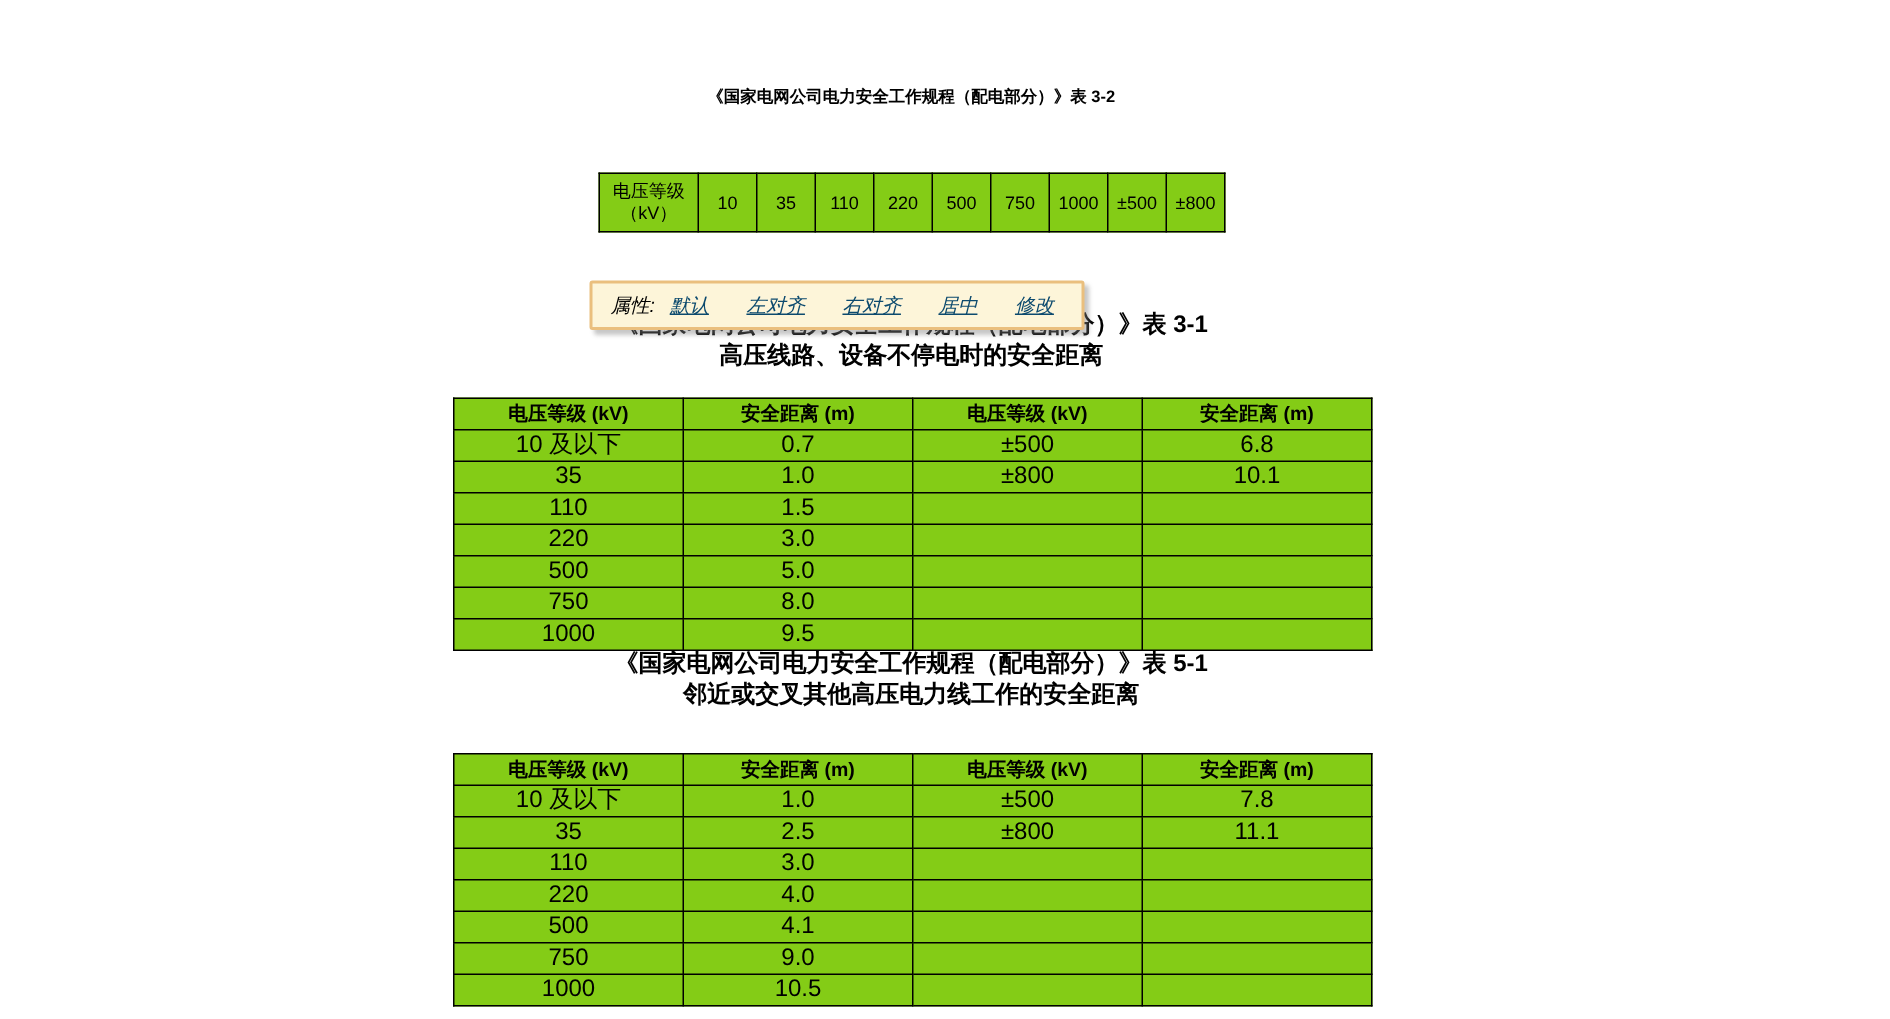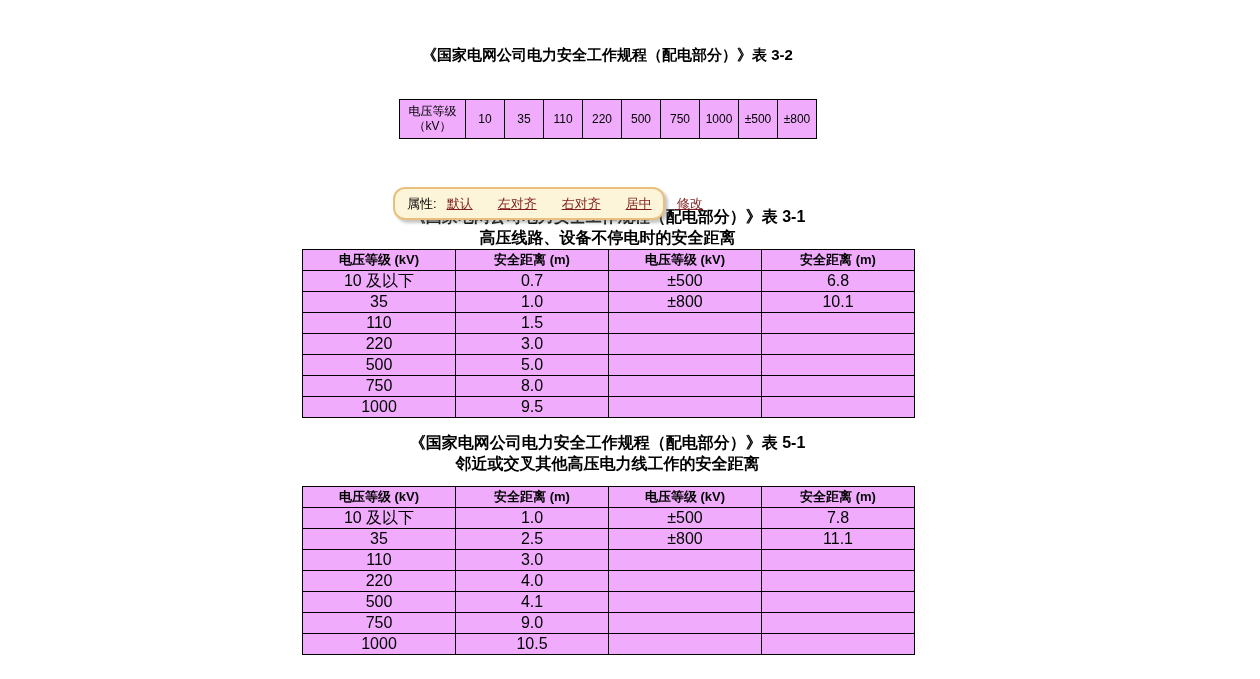--- a/index.html
+++ b/index.html
@@ -15,28 +15,29 @@
   }
 
   .doc-title {
     position: absolute;
     left: 0;
     width: 1215px;
     text-align: center;
     font-weight: bold;
     color: #000;
   }
-  .doc-title.small { font-size: 15px; line-height: 16px; }
+  .doc-title.small { font-size: 11px; line-height: 16px; margin-top: 10px; }
   .doc-title.big   { font-size: 16px; line-height: 21px; }
 
   table {
     position: absolute;
     border-collapse: collapse;
     table-layout: fixed;
-    background: #f0abfc;
+    background: #84cc16;
+    margin-top: 16px;
   }
   td, th {
     border: 1px solid #000;
     text-align: center;
     vertical-align: middle;
     color: #000;
     overflow: hidden;
   }
 
   
@@ -50,35 +51,36 @@
   .grid-31 { left: 302px; top: 249px; }
   .grid-51 { left: 302px; top: 486px; }
 
   .pre { white-space: pre-line; }
 
   
   .popup {
     position: absolute;
     left: 393px;
     top: 187px;
-    width: 272px;
+    width: 330px;
     height: 33px;
     background: #fdf5d9;
     border: 2px solid #eabf7e;
-    border-radius: 12px;
+    border-radius: 2px;
     box-shadow: 3px 3px 3px rgba(130, 130, 130, 0.45);
     display: flex;
     align-items: center;
     padding: 0 12px;
     z-index: 10;
     font-size: 13px;
+    font-style: italic;
   }
   .popup-label { color: #000; margin-right: 10px; white-space: nowrap; }
   .plink {
-    color: #7f1d1d;
+    color: #0c4a6e;
     text-decoration: underline;
     margin-right: 25px;
     cursor: pointer;
     white-space: nowrap;
   }
   .plink:last-child { margin-right: 12px; }
 </style>
 </head>
 <body>
 

